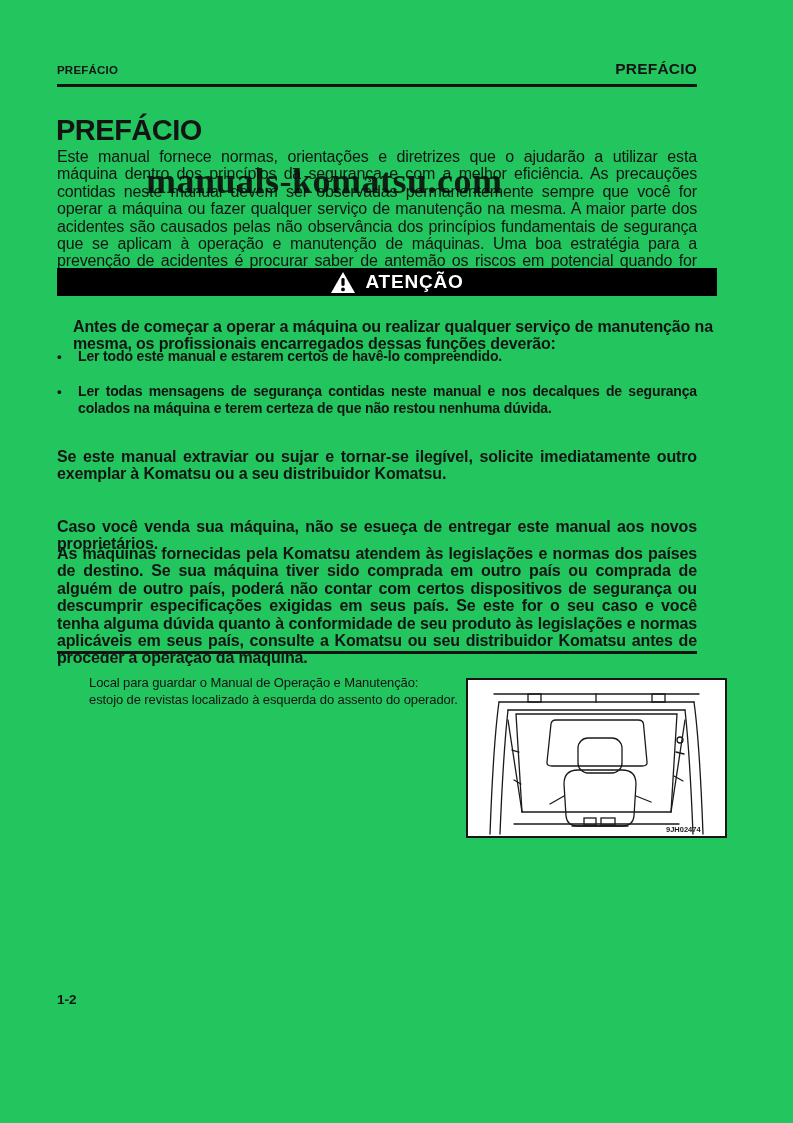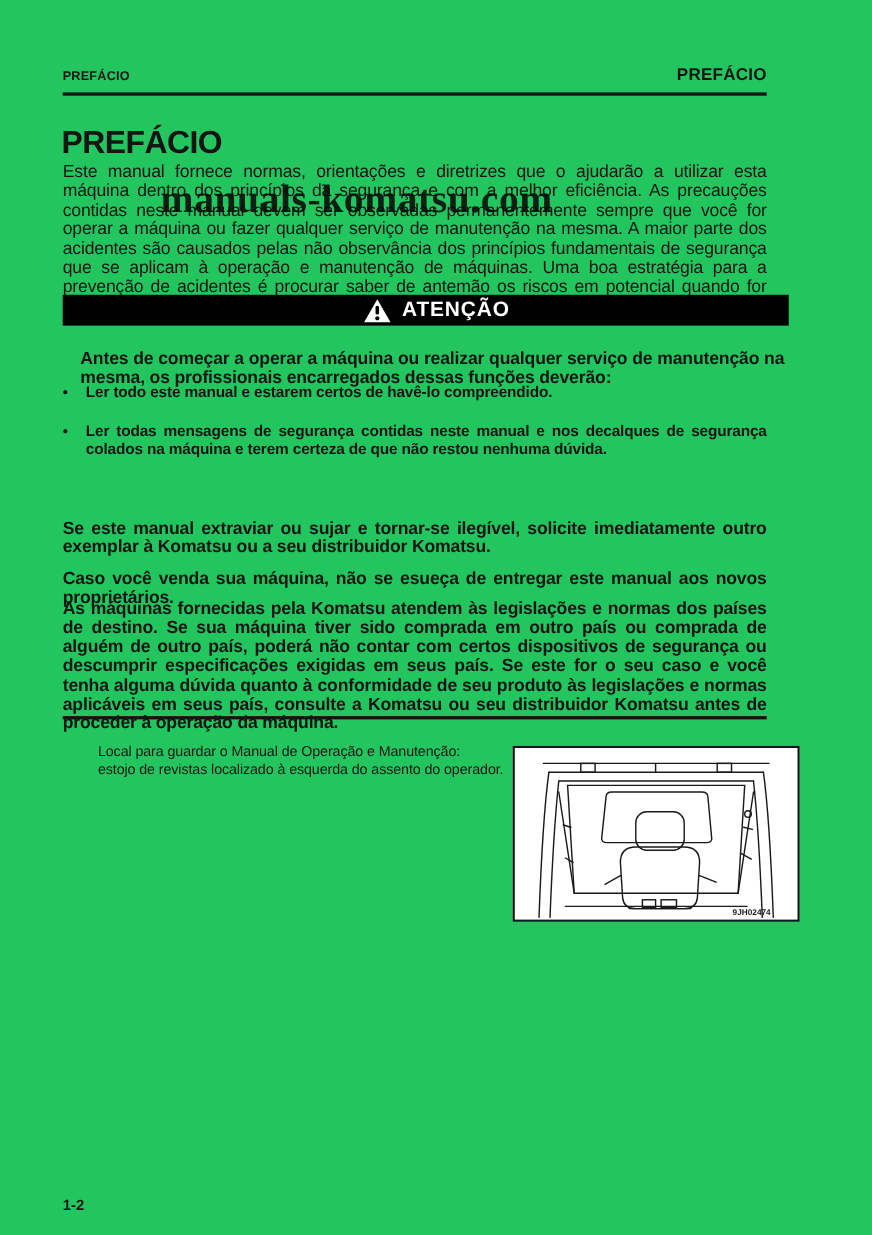--- a/index.html
+++ b/index.html
@@ -51,21 +51,21 @@
     position:absolute;left:89px;top:675px;width:380px;
     font-size:13px;line-height:16.8px;letter-spacing:-0.1px;
     white-space:pre-line;
   }
   .figure-frame{
     position:absolute;left:466px;top:678px;width:257px;height:156px;
     border:2px solid #161616;background:#ffffff;
   }
   .figure-frame svg{display:block;width:100%;height:100%;}
   
-  .page-number{position:absolute;left:57px;top:1088px;font-size:13.5px;font-weight:bold;}
+  .page-number{position:absolute;left:57px;top:992px;font-size:13.5px;font-weight:bold;}
 </style>
 </head>
 <body>
 
 <div class="page">
 
   <div class="hdr-left">PREFÁCIO</div>
   <div class="hdr-right">PREFÁCIO</div>
   <div class="hdr-rule"></div>
 
@@ -90,21 +90,21 @@
 
   <div class="bullet-row" style="top:348px;">
     <span class="bullet-glyph">•</span>
     <span class="bullet-text">Ler todo este manual e estarem certos de havê-lo compreendido.</span>
   </div>
   <div class="bullet-row" style="top:383px;">
     <span class="bullet-glyph">•</span>
     <span class="bullet-text">Ler todas mensagens de segurança contidas neste manual e nos decalques de segurança colados na máquina e terem certeza de que não restou nenhuma dúvida.</span>
   </div>
 
-  <p class="body-text bold" style="top:472px;margin:0;">Se este manual extraviar ou sujar e tornar-se ilegível, solicite imediatamente outro exemplar à Komatsu ou a seu distribuidor Komatsu.</p>
+  <p class="body-text bold" style="top:448px;margin:0;">Se este manual extraviar ou sujar e tornar-se ilegível, solicite imediatamente outro exemplar à Komatsu ou a seu distribuidor Komatsu.</p>
   <p class="body-text bold" style="top:518px;margin:0;">Caso você venda sua máquina, não se esueça de entregar este manual aos novos proprietários.</p>
   <p class="body-text bold" style="top:545px;margin:0;">As máquinas fornecidas pela Komatsu atendem às legislações e normas dos países de destino. Se sua máquina tiver sido comprada em outro país ou comprada de alguém de outro país, poderá não contar com certos dispositivos de segurança ou descumprir especificações exigidas em seus país. Se este for o seu caso e você tenha alguma dúvida quanto à conformidade de seu produto às legislações e normas aplicáveis em seus país, consulte a Komatsu ou seu distribuidor Komatsu antes de proceder à operação da máquina.</p>
 
   <div class="divider"></div>
 
   <p class="fig-caption" style="margin:0;">Local para guardar o Manual de Operação e Manutenção:
 estojo de revistas localizado à esquerda do assento do operador.</p>
 
   <div class="figure-frame">
     <svg viewBox="0 0 257 156">

